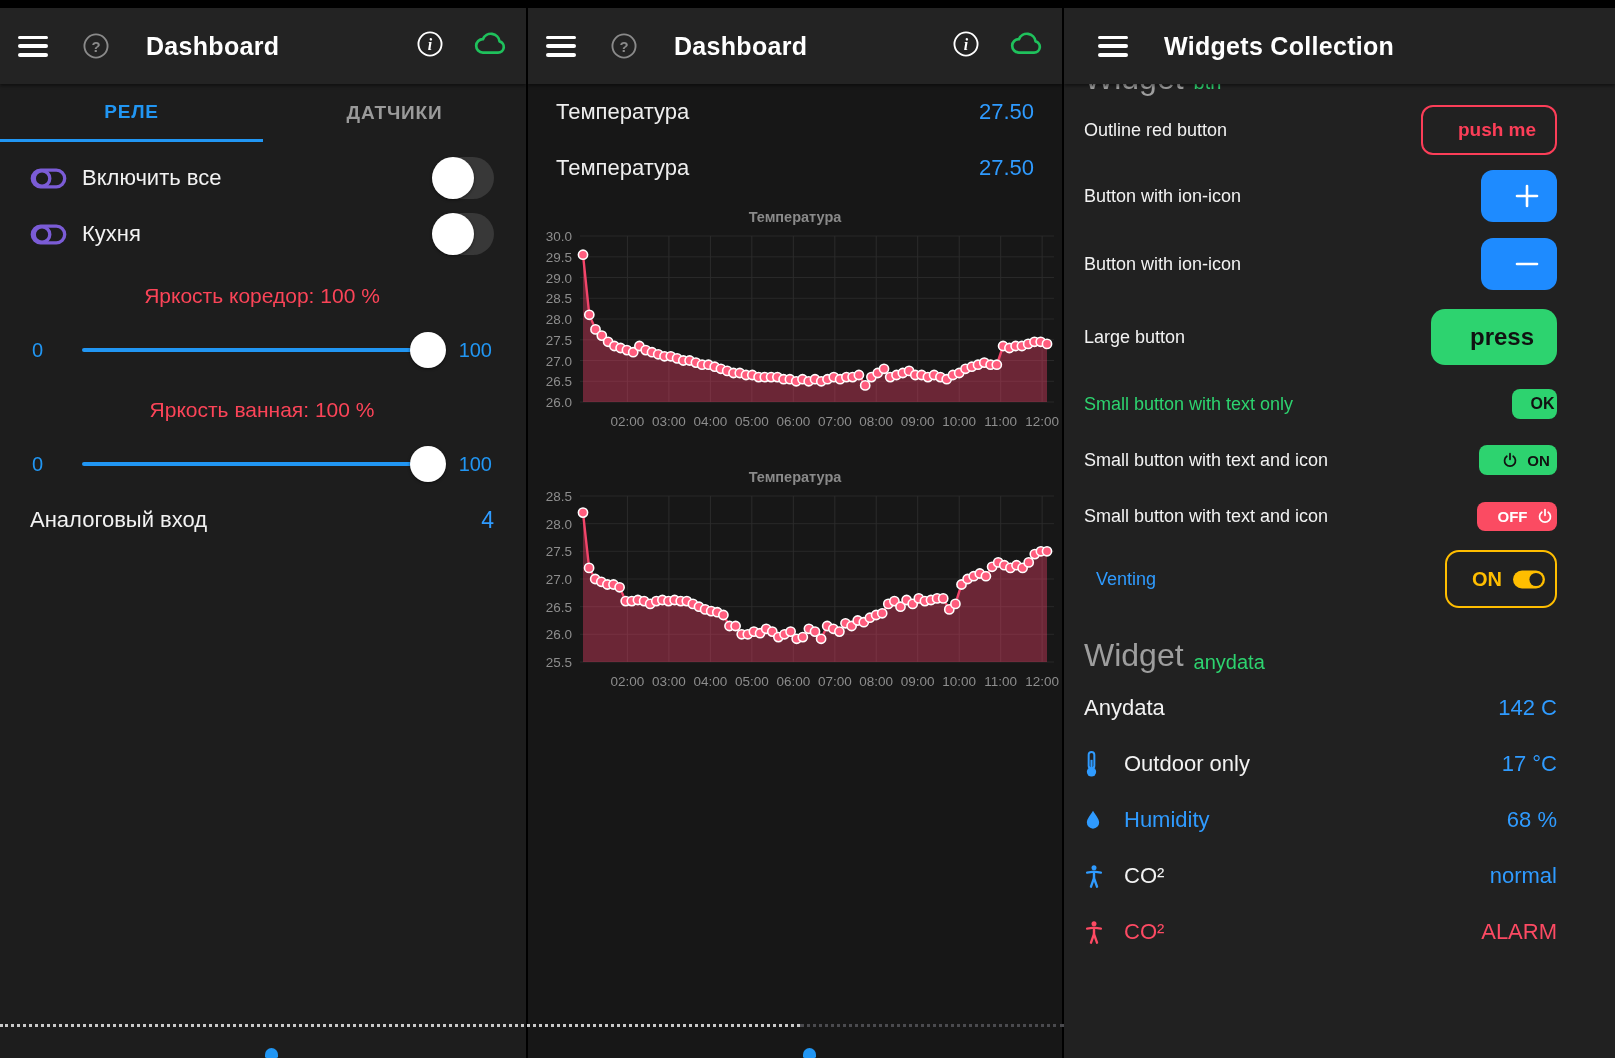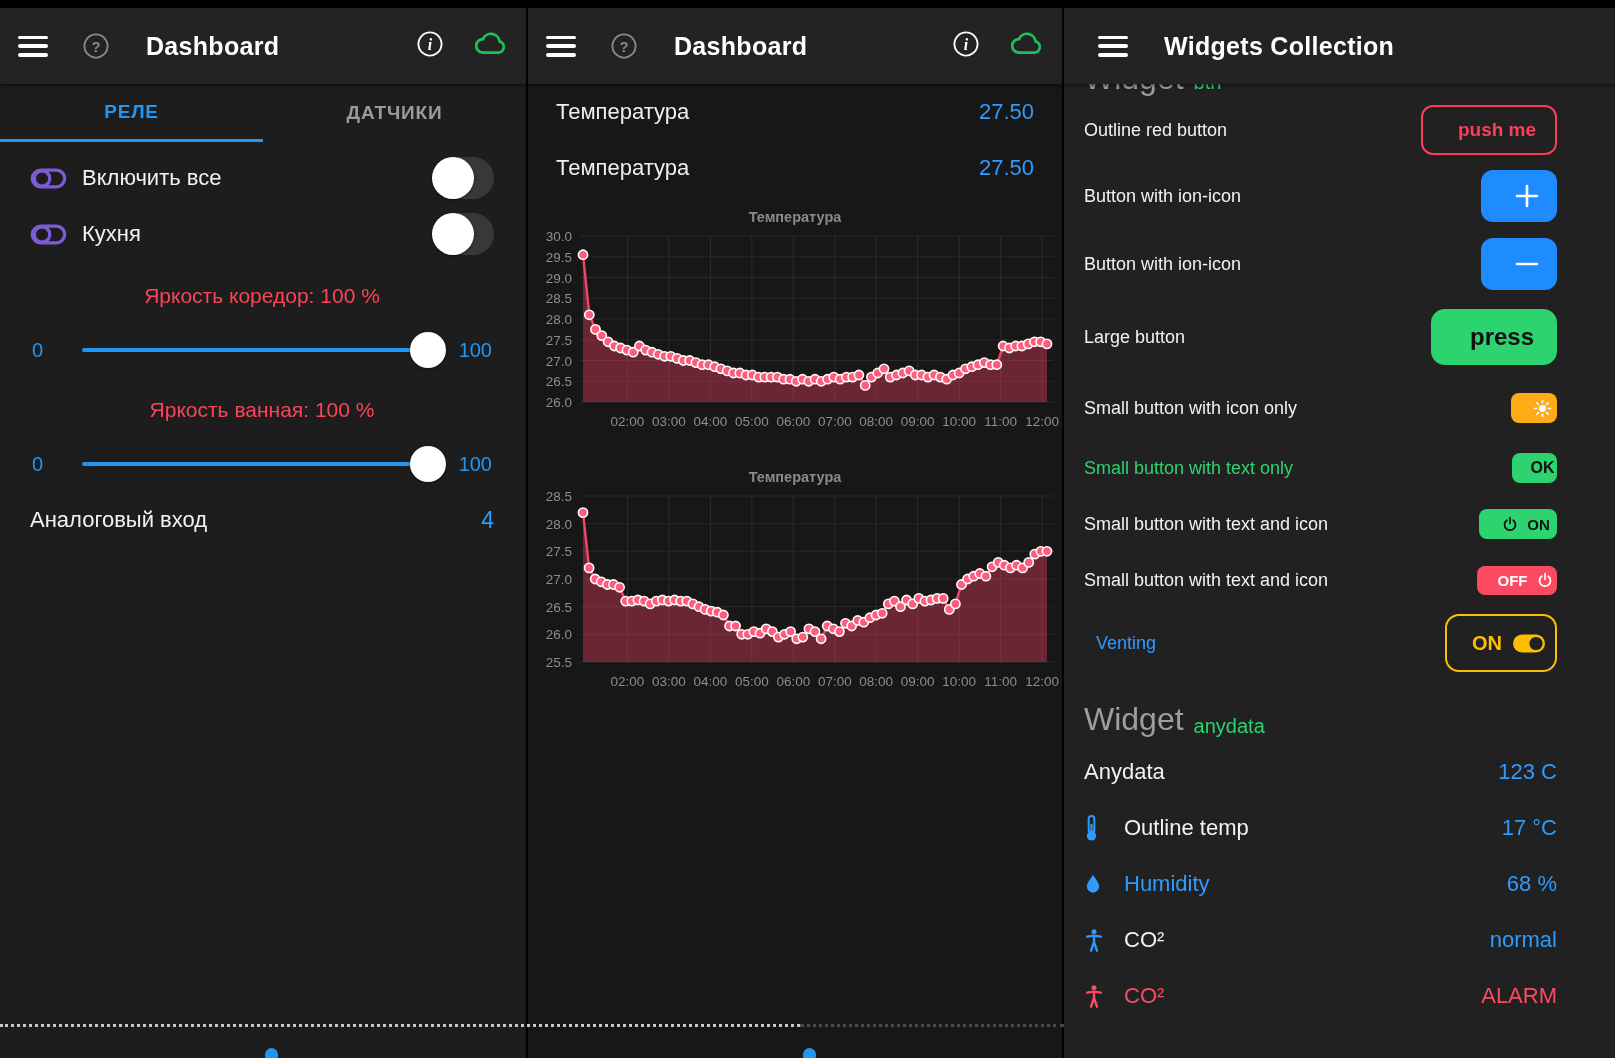--- a/index.html
+++ b/index.html
@@ -490,38 +490,20 @@
         </span>
       </div>
 
       <div class="rrow" style="height:78px">
         <span class="rlabel">Large button</span>
         <span class="rctl btn btn-green-lg">
             <span>press</span>
           </span>
       </div>
 
-      <div class="rrow" style="height:64px">
-        <span class="rlabel">Small button with icon only</span>
-        <span class="rctl btn btn-orange-sm">
-          <svg width="19" height="19" viewBox="0 0 24 24">
-              <circle cx="12" cy="12" r="4.4" fill="#fff"></circle>
-              <g stroke="#fff" stroke-width="2" stroke-linecap="round">
-                <line x1="12" y1="1.8" x2="12" y2="4.6"></line>
-                <line x1="12" y1="19.4" x2="12" y2="22.2"></line>
-                <line x1="1.8" y1="12" x2="4.6" y2="12"></line>
-                <line x1="19.4" y1="12" x2="22.2" y2="12"></line>
-                <line x1="4.8" y1="4.8" x2="6.8" y2="6.8"></line>
-                <line x1="17.2" y1="17.2" x2="19.2" y2="19.2"></line>
-                <line x1="4.8" y1="19.2" x2="6.8" y2="17.2"></line>
-                <line x1="17.2" y1="6.8" x2="19.2" y2="4.8"></line>
-              </g>
-            </svg>
-        </span>
-      </div>
 
       <div class="rrow" style="height:56px">
         <span class="rlabel green">Small button with text only</span>
         <span class="rctl btn btn-green-sm btn-ok">
             <span>OK</span>
           </span>
       </div>
 
       <div class="rrow" style="height:56px">
         <span class="rlabel">Small button with text and icon</span>
@@ -556,31 +538,31 @@
         </span>
       </div>
 
       <div class="widget-heading">
         <span class="wtitle">Widget</span>
         <span class="wbadge">anydata</span>
       </div>
 
       <div class="drow">
         <span class="dlabel">Anydata</span>
-        <span class="dvalue">123 C</span>
+        <span class="dvalue">142 C</span>
       </div>
       <div class="drow">
         <span class="dicon">
           <svg width="15" height="28" viewBox="0 0 18 32">
               <rect x="5.6" y="1.6" width="6.8" height="20" rx="3.4" fill="none" stroke="currentColor" stroke-width="2.4"></rect>
               <circle cx="9" cy="25.4" r="5.6" fill="currentColor"></circle>
               <line x1="9" y1="11" x2="9" y2="22" stroke="currentColor" stroke-width="2.6"></line>
             </svg>
         </span>
-        <span class="dlabel">Outline temp</span>
+        <span class="dlabel">Outdoor only</span>
         <span class="dvalue">17 °C</span>
       </div>
       <div class="drow">
         <span class="dicon">
           <svg width="18" height="22" viewBox="0 0 24 28">
               <path d="M12 1.5 C8.4 8 3.8 12 3.8 17.3 a8.2 8.2 0 0 0 16.4 0 C20.2 12 15.6 8 12 1.5 Z" fill="currentColor"></path>
             </svg>
         </span>
         <span class="dlabel blue">Humidity</span>
         <span class="dvalue">68 %</span>

